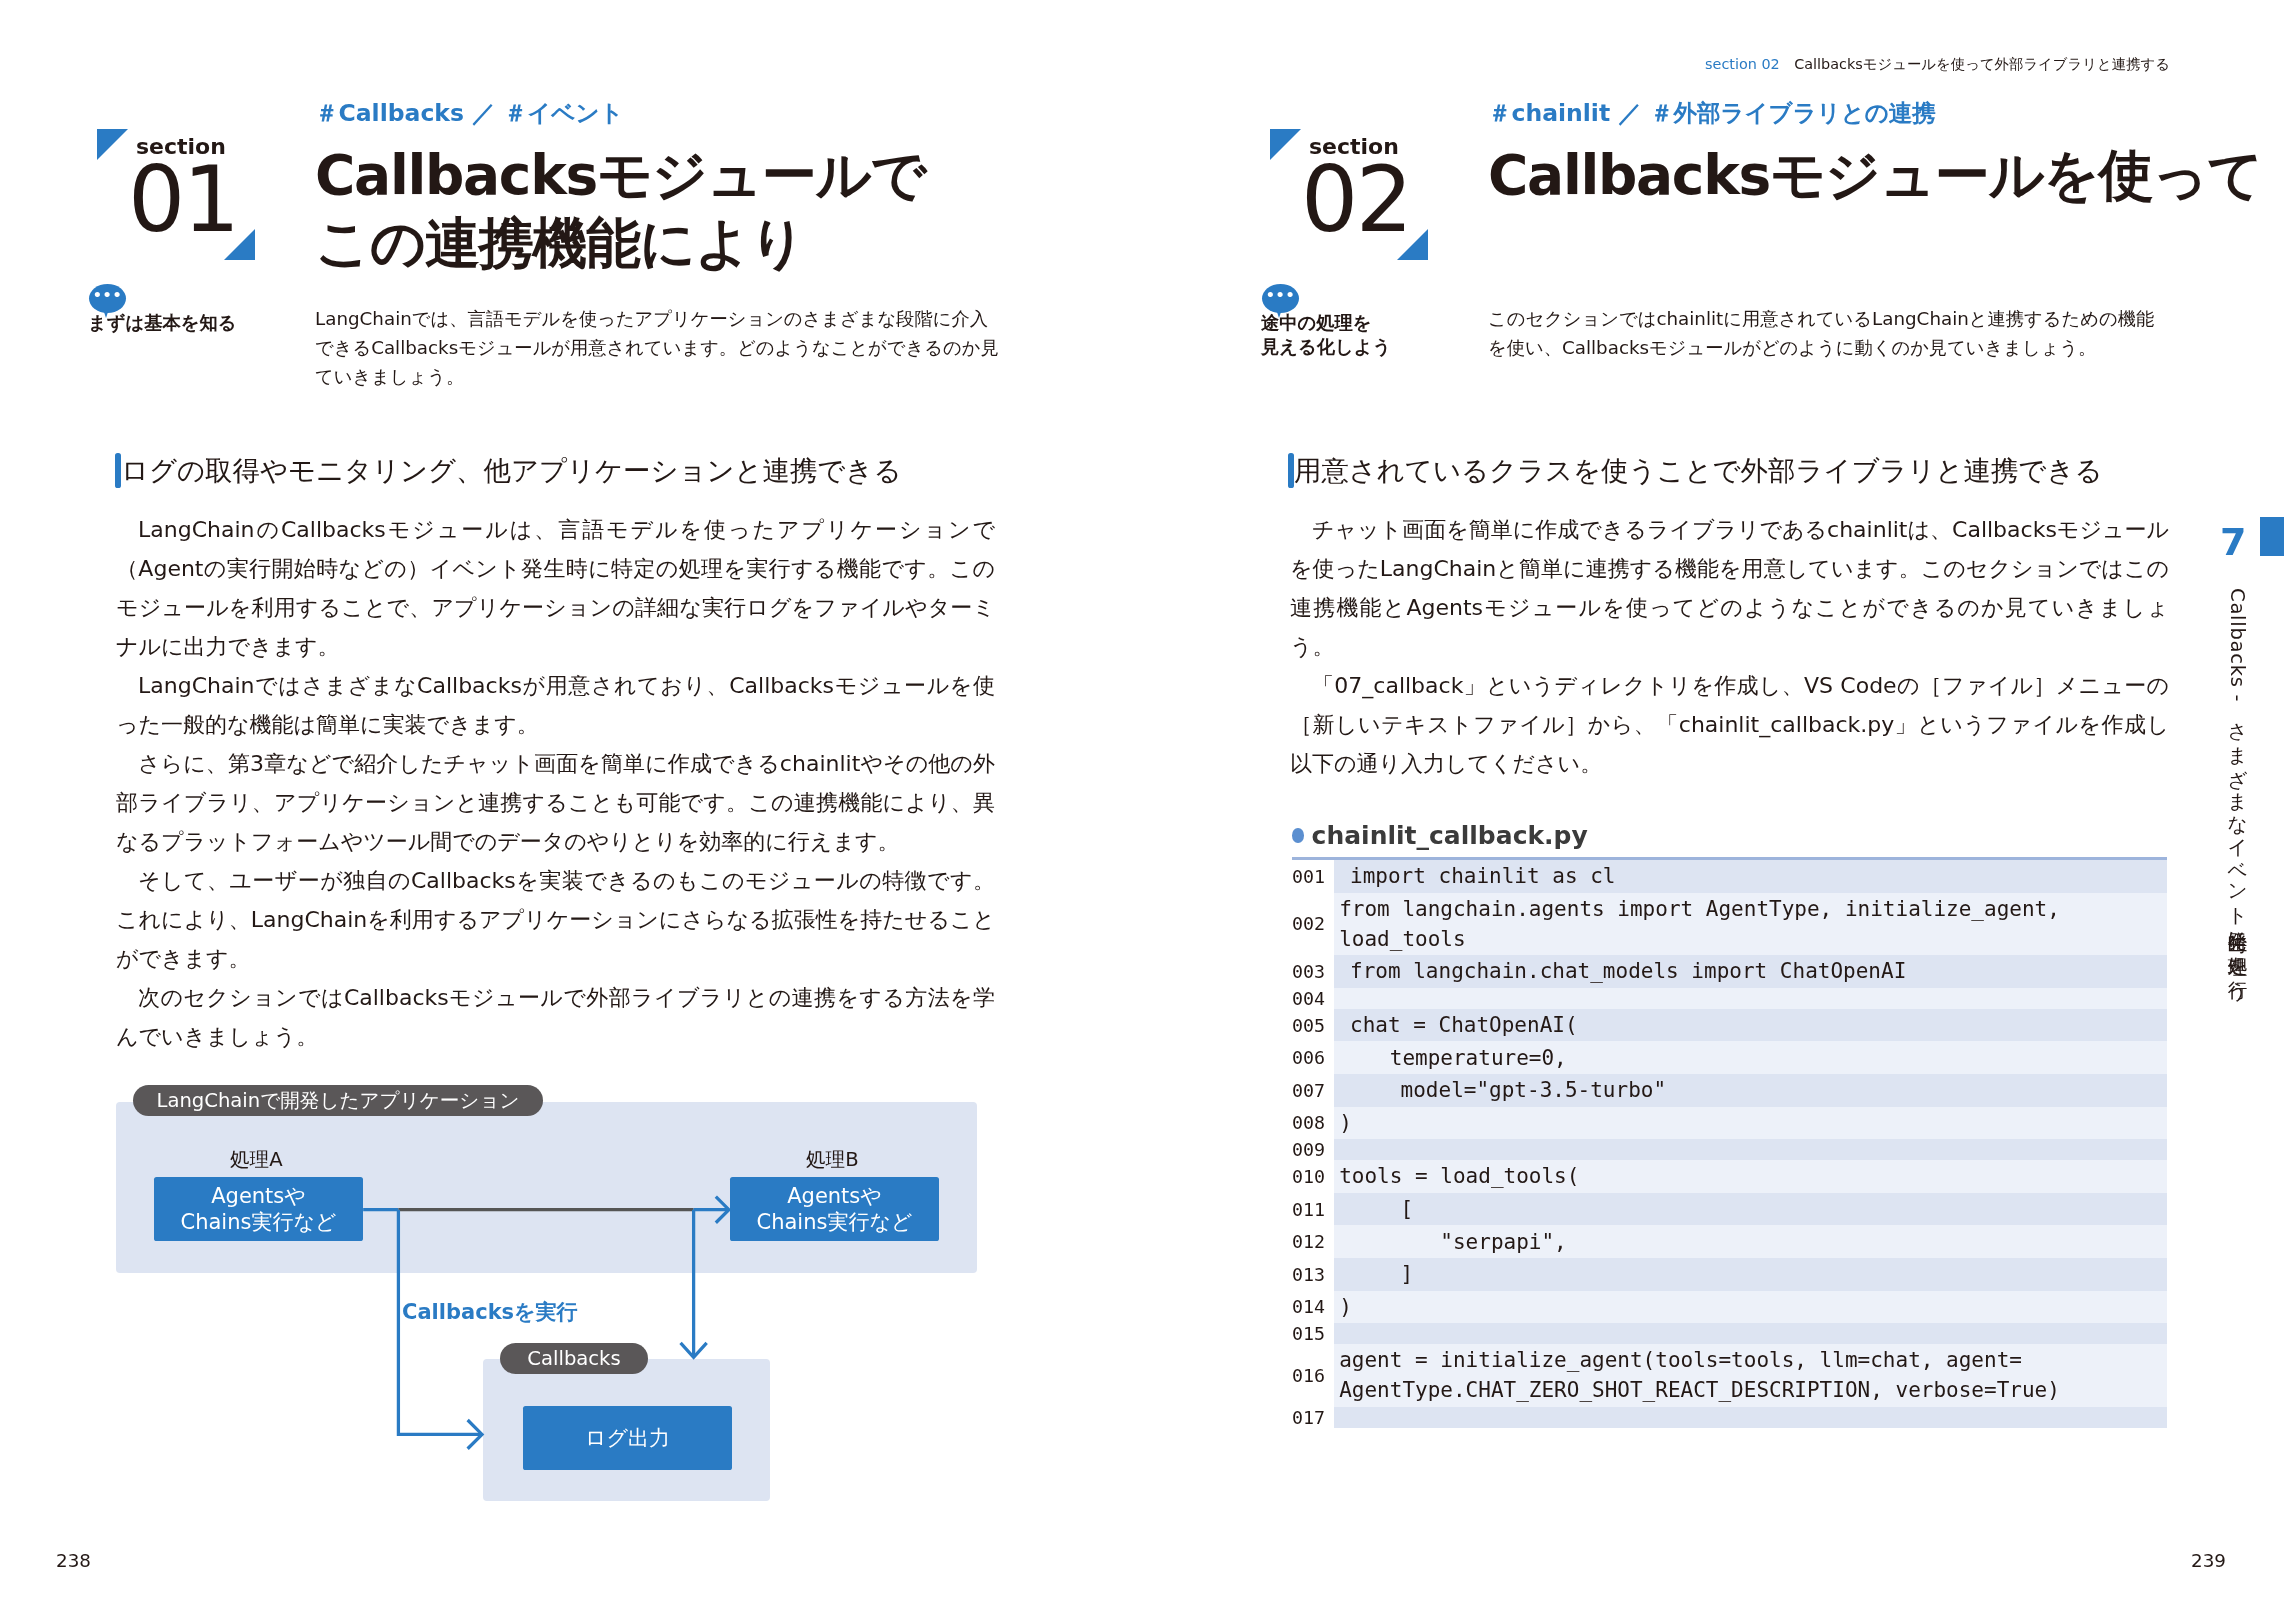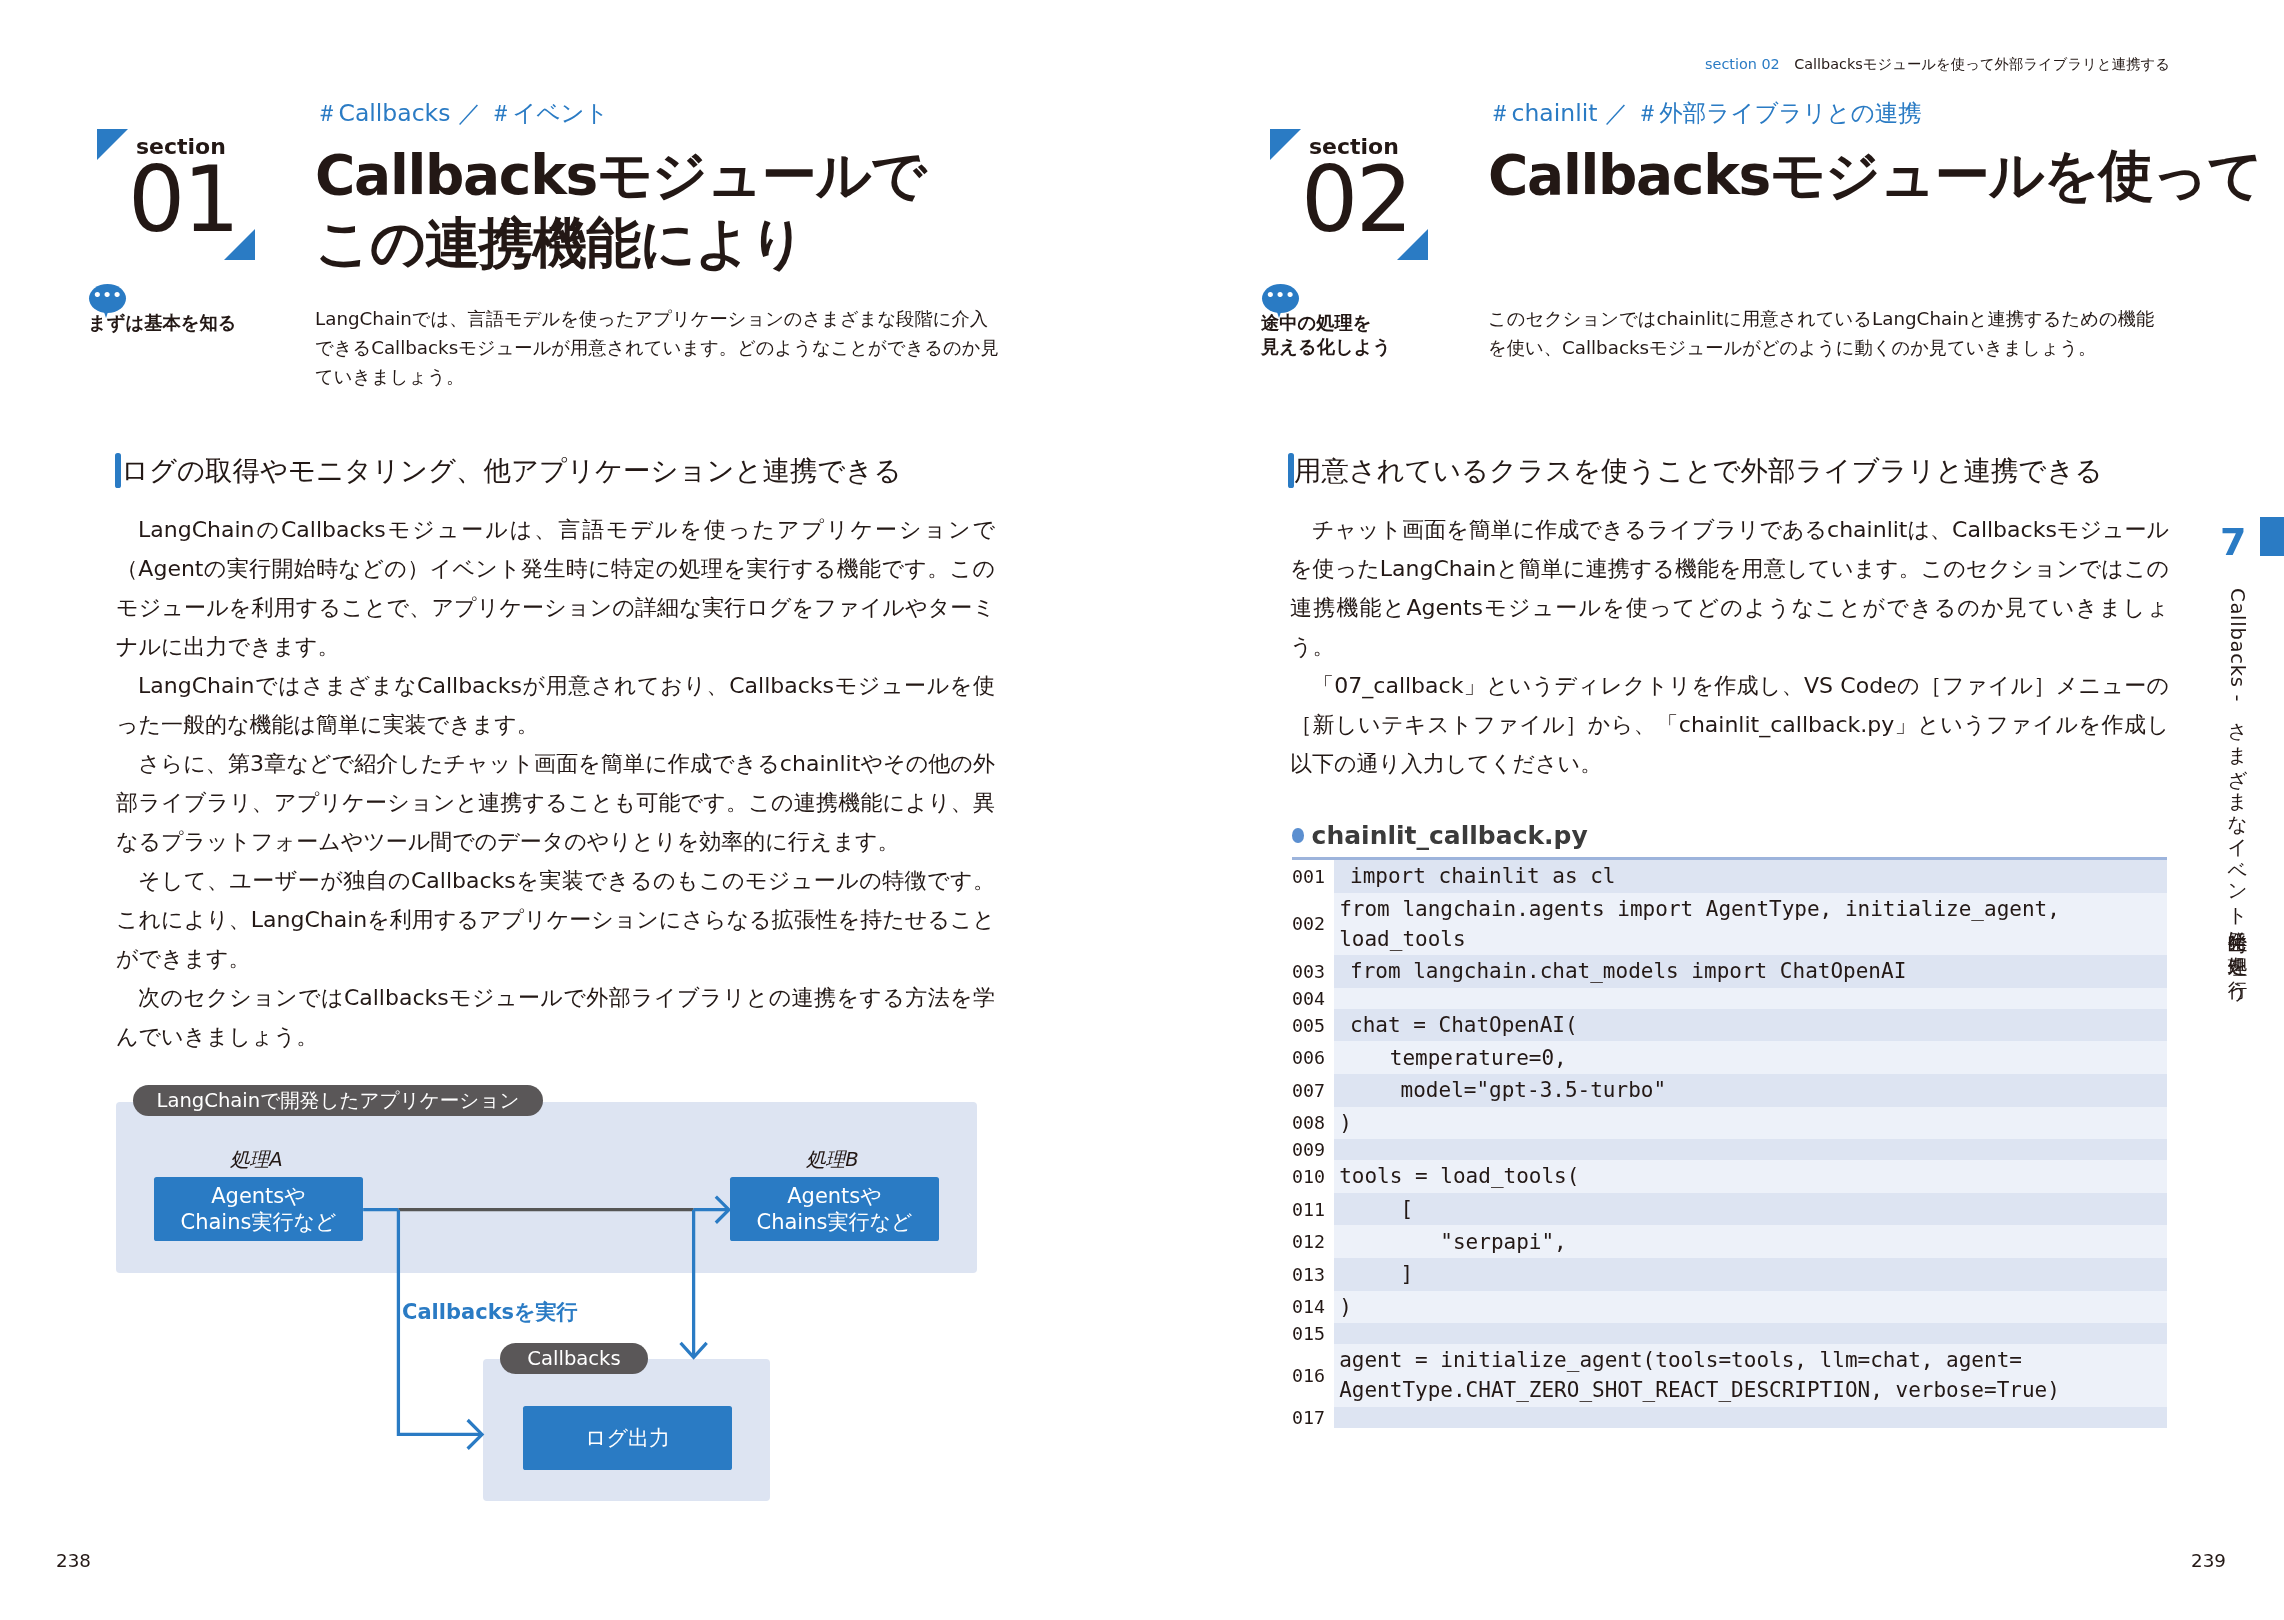--- a/index.html
+++ b/index.html
@@ -13,39 +13,39 @@
 
   
   .badge { width: 163px; height: 144px; }
   .badge .tri-tl { position: absolute; left: 11.8px; top: 10.5px; width: 0; height: 0;
     border-top: 31px solid #2a7bc4; border-right: 31px solid transparent; }
   .badge .tri-br { position: absolute; left: 139px; top: 111px; width: 0; height: 0;
     border-bottom: 31px solid #2a7bc4; border-left: 31px solid transparent; }
   .badge .word { position: absolute; left: 51px; top: 15.7px; font-size: 22px; font-weight: bold; }
   .badge .num { position: absolute; left: 43px; top: 37px; font-size: 90px; line-height: 1; font-weight: normal; letter-spacing: -2.6px; font-family: "DejaVu Sans", sans-serif; }
 
-  .hashtags { font-size: 23.5px; font-weight: normal; color: #2a7bc4; white-space: nowrap; }
+  .hashtags { font-size: 23.5px; font-weight: bold; color: #2a7bc4; white-space: nowrap; }
   .title { font-size: 55px; font-weight: bold; line-height: 68px; white-space: nowrap; letter-spacing: -1.3px; }
 
   .bubble { width: 37px; height: 29px; border-radius: 50%; background: #2a7bc4; }
   .bubble::after { content: ""; position: absolute; left: 14.4px; top: 25px; border-top: 9.1px solid #2a7bc4; border-left: 3.9px solid transparent; border-right: 3.9px solid transparent; }
   .bubble .dots { position: absolute; left: 0; right: 0; top: 3.9px; text-align: center; color: #fff; font-size: 14.4px; font-weight: bold; line-height: 14.4px; letter-spacing: 0.7px; }
   .lead-label { font-size: 18.3px; font-weight: bold; line-height: 23.5px; white-space: nowrap; }
   .lead-text { font-size: 18.3px; line-height: 29px; color: #231815; }
 
   .h2 { font-size: 27.4px; font-weight: normal; white-space: nowrap; padding-left: 6px; line-height: 37px; }
   .h2::before { content: ""; position: absolute; left: 0; top: 1.3px; width: 5.9px; height: 35px; background: #2a7bc4; border-radius: 2.6px; }
 
   .body-text { font-size: 22px; line-height: 39px; text-align: justify; }
   .body-text p { text-indent: 22px; }
 
   
   .diag-app { left: 116px; top: 1102px; width: 861px; height: 171px; background: #dde4f2; border-radius: 3.9px; }
   .pill { background: #5a5758; color: #ffffff; border-radius: 19.6px; font-size: 19.6px; line-height: 31px; text-align: center; white-space: nowrap; }
-  .proc-label { font-size: 19.6px; white-space: nowrap; font-style: italic; }
+  .proc-label { font-size: 19.6px; white-space: nowrap; }
   .proc-box { background: #2a7bc4; color: #fff; font-size: 21px; line-height: 26px; text-align: center; border-radius: 2.6px; display: flex; align-items: center; justify-content: center; }
   .diag-cb { left: 483px; top: 1359px; width: 287px; height: 142px; background: #dde4f2; border-radius: 3.9px; }
   .cb-label { font-size: 21px; font-weight: bold; color: #2a7bc4; white-space: nowrap; }
 
   
   .code-title { font-size: 25px; font-weight: bold; color: #3b3b3b; white-space: nowrap; }
   .code-title .dot { display: inline-block; width: 11.8px; height: 14.4px; border-radius: 50%; background: #5b8fd0; margin-right: 7.8px; vertical-align: 1.3px; }
   .code-table { left: 1292px; top: 857px; width: 875px; border-top: 3.3px solid #9db4dc; }
   .code-row { display: flex; align-items: stretch; }
   .code-row .ln { width: 42px; font-family: "DejaVu Sans Mono", monospace; font-size: 18.3px; color: #231815; display: flex; align-items: center; justify-content: flex-start; padding-left: 0; }

